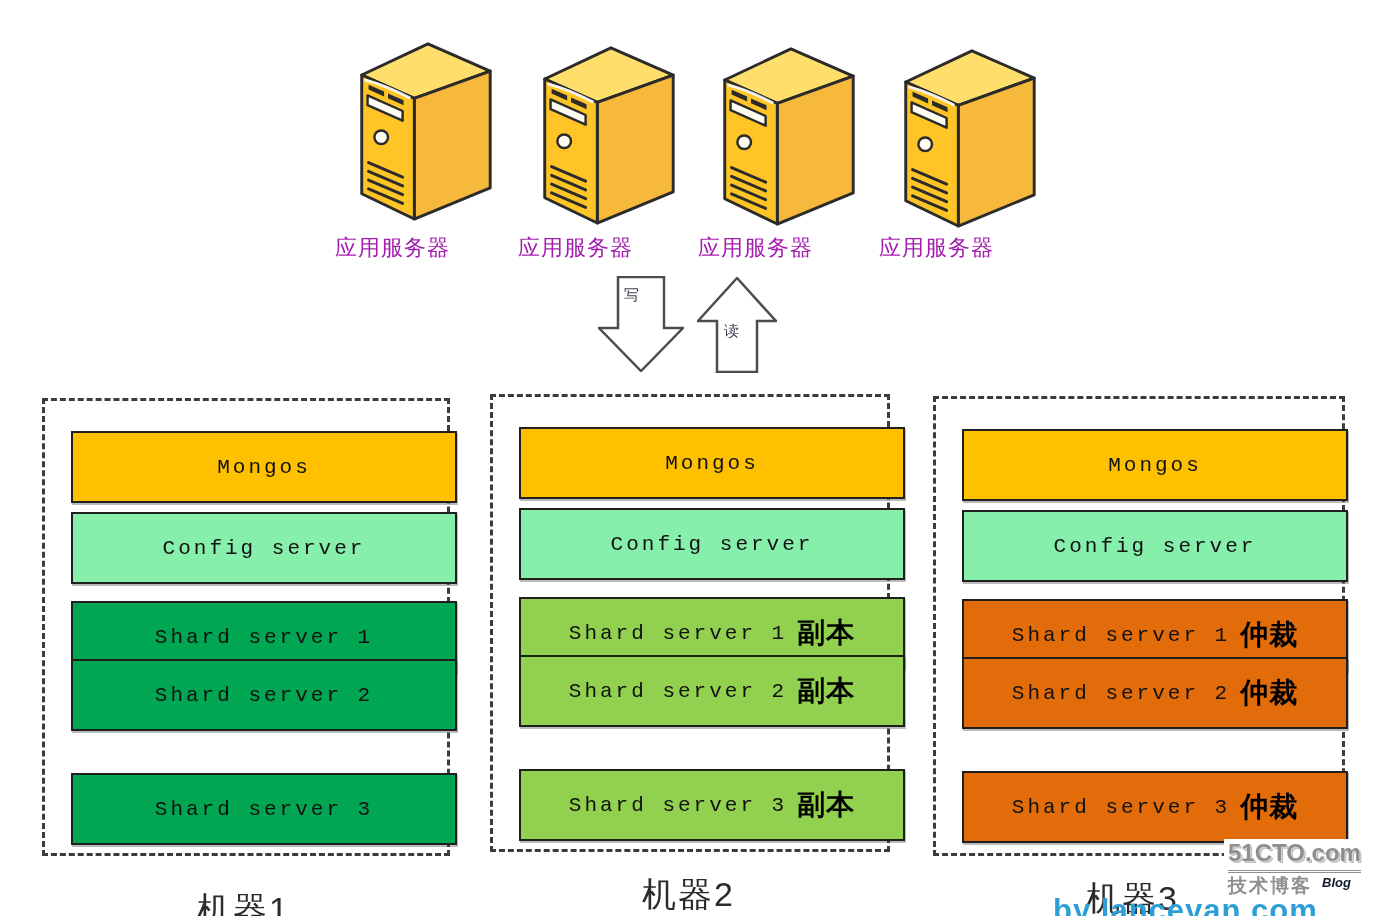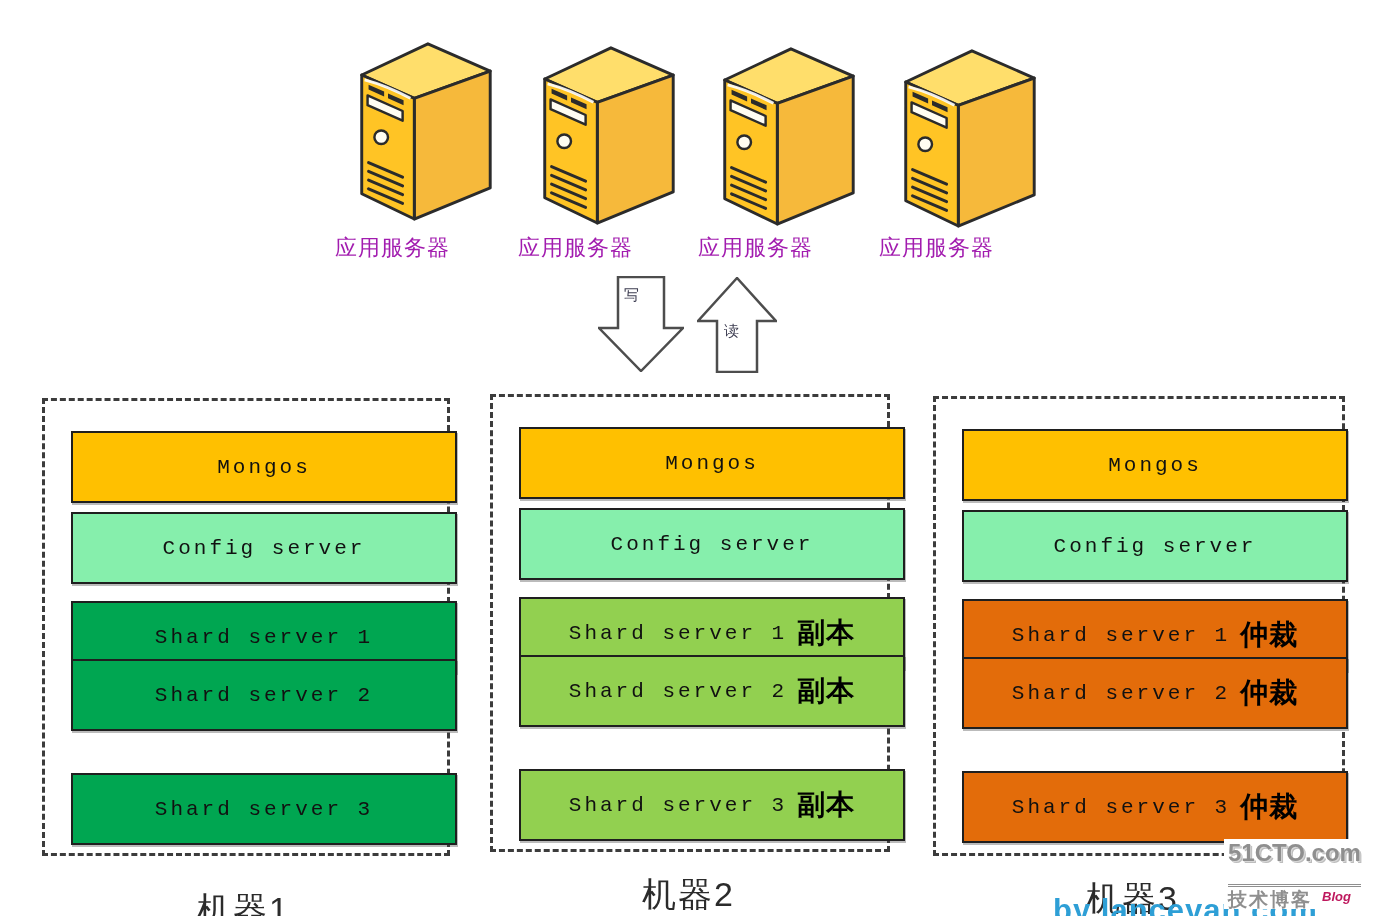--- a/index.html
+++ b/index.html
@@ -45,25 +45,25 @@
     font-family:"Liberation Sans",sans-serif;
   }
   
   .watermark{
     position:absolute;left:1224px;top:839px;width:150px;background:#fff;z-index:6;
     padding:2px 0 0 4px;
   }
   .wm-site{
     font-size:24px;font-weight:800;color:#8f8f8f;letter-spacing:0;
     text-shadow:1px 1px 0 #d8d8d8,2px 2px 0 #bdbdbd;
-    border-bottom:3px double #8f8f8f;display:inline-block;padding-bottom:19px;line-height:1;
+    border-bottom:3px double #8f8f8f;display:inline-block;padding-bottom:5px;line-height:1;
   }
   .wm-row{display:flex;align-items:flex-start;gap:10px;margin-top:3px;}
   .wm-tagline{font-size:19px;font-weight:bold;color:#8f8f8f;letter-spacing:2px;line-height:1;}
-  .wm-blog{font-size:13px;font-weight:bold;font-style:italic;color:#be185d;line-height:1;}
+  .wm-blog{font-size:13px;font-weight:bold;font-style:italic;color:#0f172a;line-height:1;}
   .byline{
     position:absolute;left:1053px;top:893px;font-size:31px;font-weight:bold;
     color:#2E9FD6;letter-spacing:1px;white-space:nowrap;z-index:5;
     font-family:"Liberation Sans",sans-serif;
   }
 </style>
 </head>
 <body>
 
 <div id="stage">

